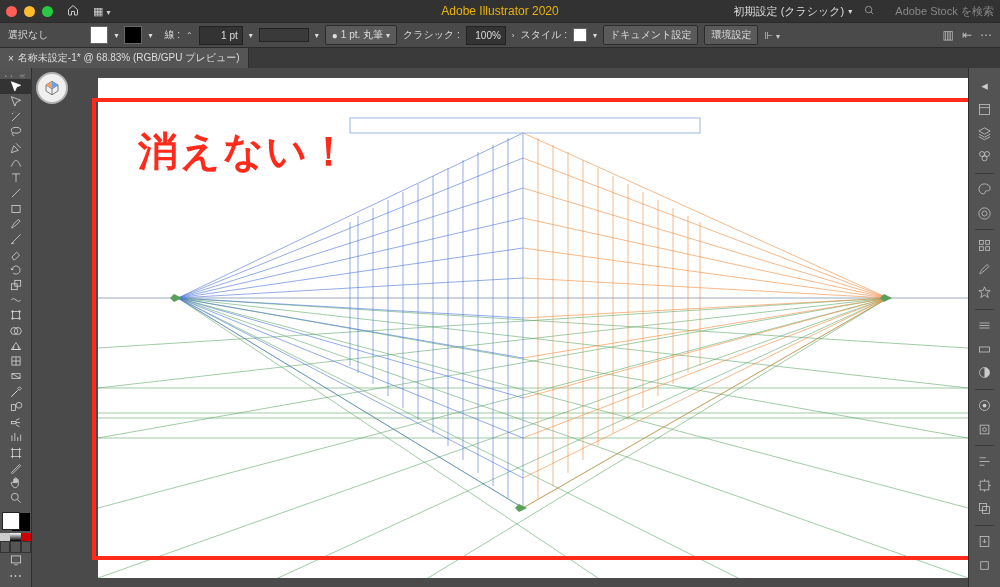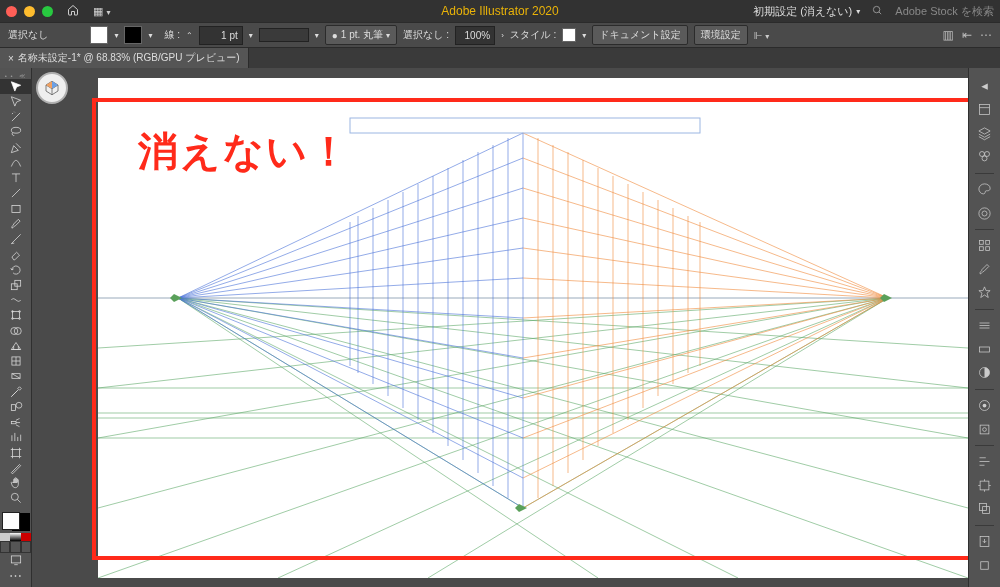--- a/index.html
+++ b/index.html
@@ -7,21 +7,21 @@
 
   
   .mac-bar { height:22px; background:#323232; display:flex; align-items:center; padding:0 6px; position:relative; }
   .traffic { display:flex; gap:7px; }
   .traffic span { width:11px; height:11px; border-radius:50%; }
   .tl-red{background:#ff5f57;} .tl-yel{background:#febc2e;} .tl-grn{background:#28c840;}
   .mac-bar .home-icon, .mac-bar .arrange-icon { margin-left:14px; color:#ccc; font-size:11px; }
   .mac-bar .app-title { position:absolute; left:50%; transform:translateX(-50%); color:#eab308; font-size:12px; }
   .mac-bar .right { margin-left:auto; display:flex; align-items:center; gap:12px; }
   .workspace { color:#ddd; font-size:11px; display:flex; align-items:center; gap:4px; }
-  .search { display:flex; align-items:center; gap:12px; color:#888; font-size:11px;justify-content:center; }
+  .search { display:flex; align-items:center; gap:20px; color:#888; font-size:11px;justify-content:center; }
 
   
   .opts-bar { height:26px; background:#4a4a4a; border-top:1px solid #2b2b2b; border-bottom:1px solid #2b2b2b; display:flex; align-items:center; padding:0 8px; font-size:10px; color:#ddd; gap:6px; }
   .swatch { width:18px; height:18px; border:1px solid #666; }
   .swatch.white{background:#fff;} .swatch.black{background:#000;}
   .btn { background:#5a5a5a; border:1px solid #2b2b2b; color:#ddd; font-size:10px; padding:2px 6px; border-radius:2px; display:flex; align-items:center; gap:3px; }
   .num-field { background:#333; border:1px solid #222; color:#ddd; font-size:10px; padding:3px 4px; width:44px; text-align:right; }
   .opts-bar .spacer{flex:1;}
   .opts-bar .right-icons{display:flex; gap:8px; align-items:center; color:#bbb; font-size:12px;}
 
@@ -81,21 +81,21 @@
   </div>
   <span class="home-icon">
     <svg width="12" height="12" viewBox="0 0 24 24" fill="none" stroke="currentColor" stroke-width="2">
         <path d="M3 11l9-8 9 8v10a1 1 0 0 1-1 1h-5v-7h-6v7H4a1 1 0 0 1-1-1z"></path>
       </svg>
   </span>
   <span class="arrange-icon">▦ <span class="chev">▾</span></span>
   <div class="app-title">Adobe Illustrator 2020</div>
   <div class="right">
     <div class="workspace">
-      <span>初期設定 (消えない)</span>
+      <span>初期設定 (クラシック)</span>
         <span class="chev">▾</span>
     </div>
     <div class="search">
       <span>
         <svg width="11" height="11" viewBox="0 0 24 24" fill="none" stroke="#999" stroke-width="2">
             <circle cx="10" cy="10" r="7"></circle>
             <line x1="20" y1="20" x2="15" y2="15"></line>
           </svg>
       </span>
       <span>Adobe Stock を検索</span>
@@ -110,21 +110,21 @@
     <span class="chev">▾</span>
   <div class="swatch black"></div>
     <span class="chev">▾</span>
   <span style="margin-left:6px">線 :</span>
   <span class="chev">⌃</span>
   <input class="num-field" value="1 pt" style="">
     <span class="chev">▾</span>
   <div style="width:50px;height:14px;background:#3a3a3a;border:1px solid #222"></div>
     <span class="chev">▾</span>
   <div class="btn">● <span>1 pt. 丸筆</span> <span class="chev">▾</span></div>
-  <span>選択なし :</span>
+  <span>クラシック :</span>
   <input class="num-field" style="width: 40px;" value="100%">
   <span class="chev">›</span>
   <span>スタイル :</span>
   <div class="swatch white" style="width:14px;height:14px"></div>
     <span class="chev">▾</span>
   <div class="btn">
       <span>ドキュメント設定</span>
     </div>
   <div class="btn">
       <span>環境設定</span>

